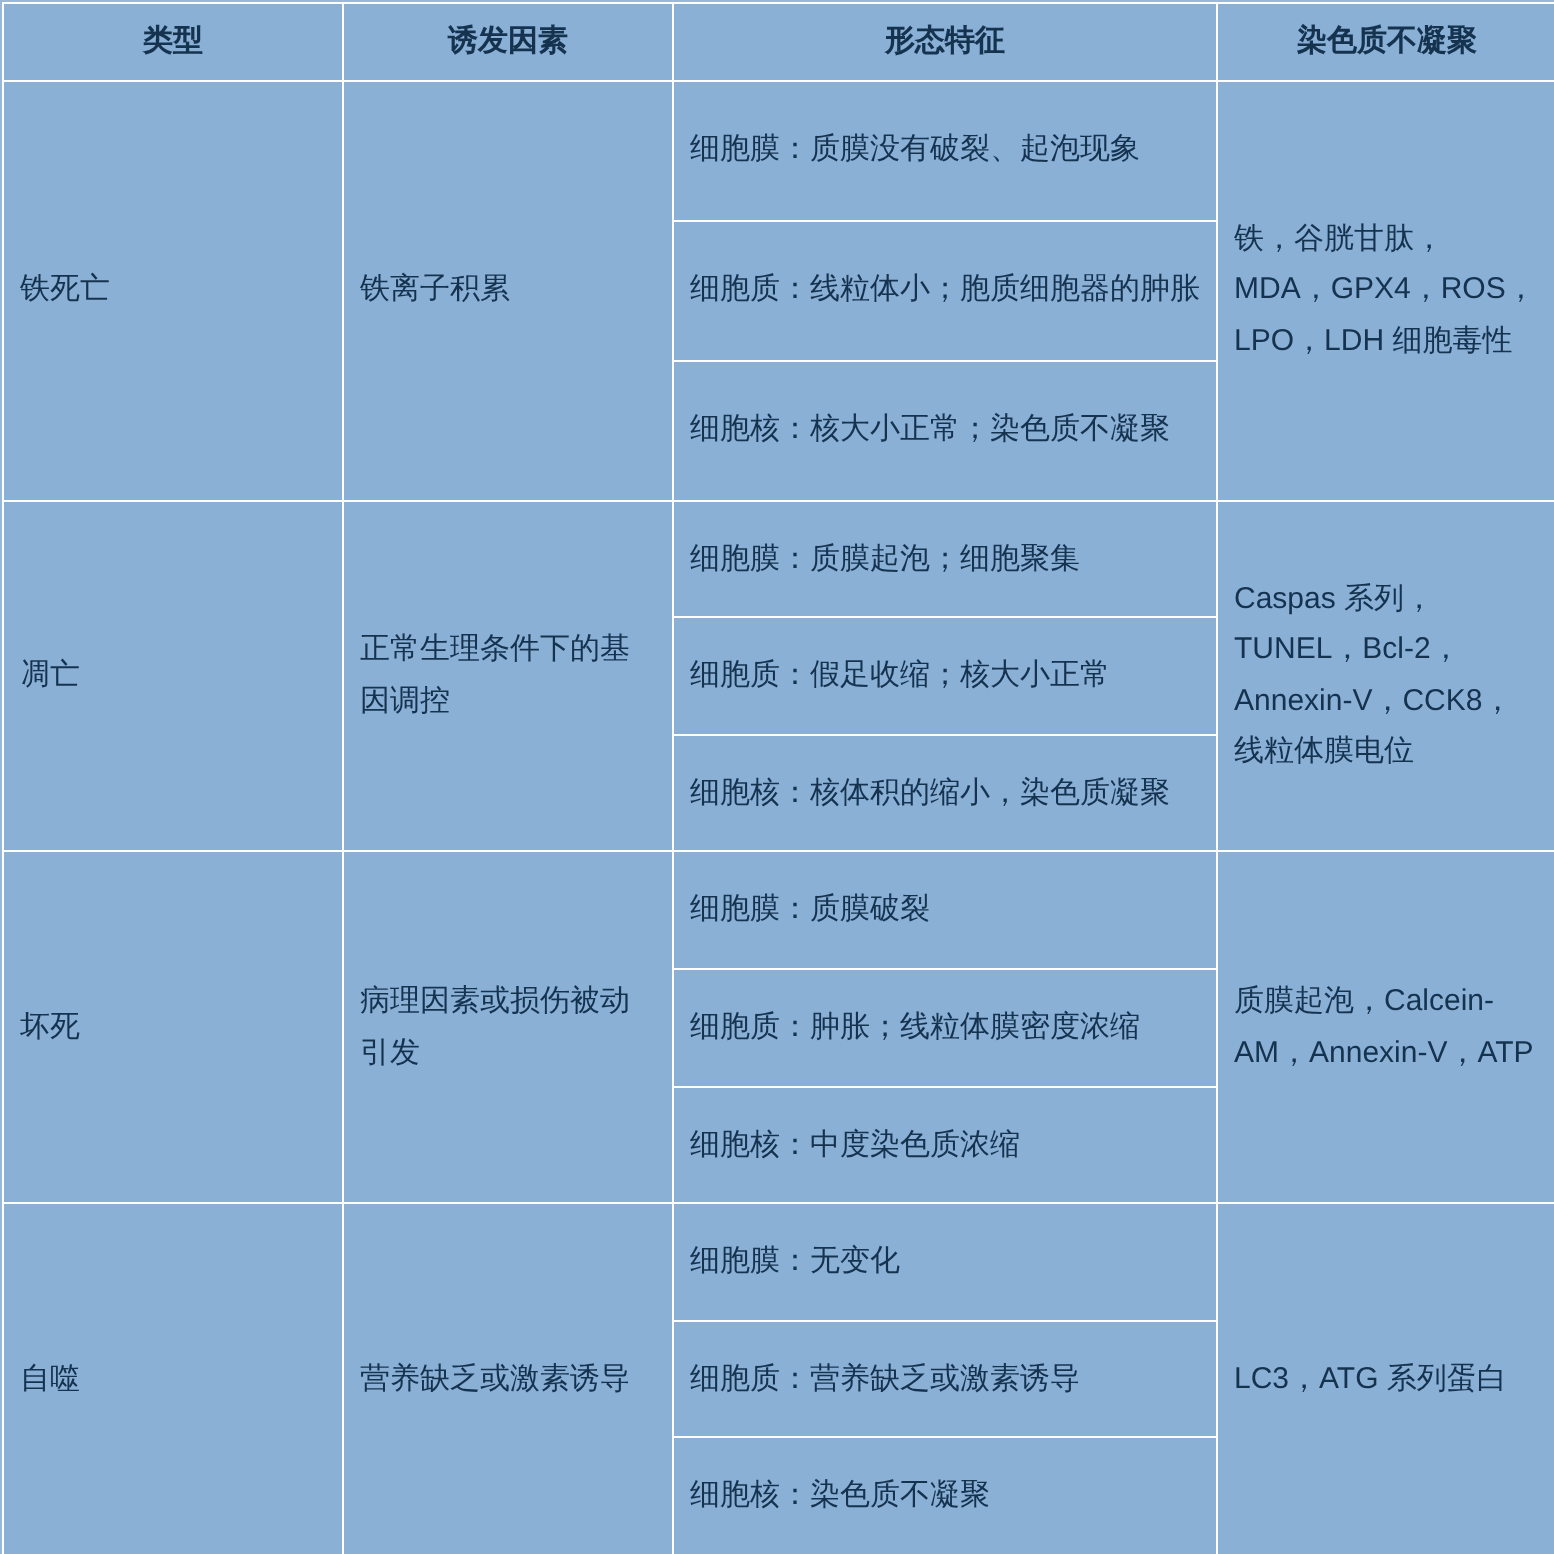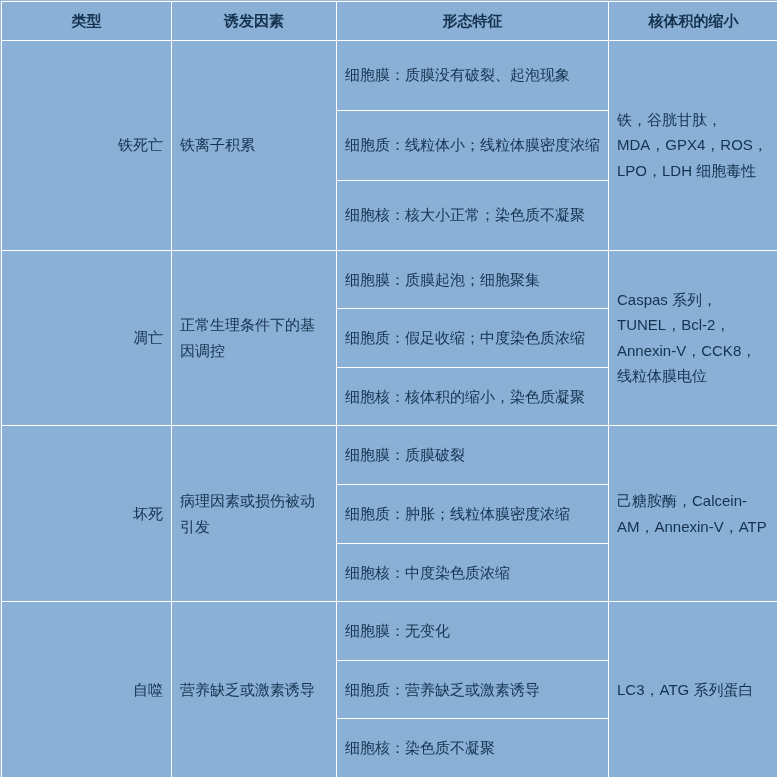--- a/index.html
+++ b/index.html
@@ -36,21 +36,21 @@
     box-sizing: border-box;
   }
   thead th {
     background: #8ab0d6;
     font-weight: bold;
     text-align: center;
     font-size: 16px;
     height: 38px;
   }
   td.type-cell {
-    text-align: right;
+    text-align: left;
     vertical-align: top;
     padding-top: 12px;
     font-size: 15px;
     white-space: nowrap;
   }
   td.trigger-cell {
     text-align: left;
     vertical-align: top;
     padding-top: 12px;
   }
@@ -79,56 +79,56 @@
       <col class="c-type">
       <col class="c-trigger">
       <col class="c-morph">
       <col class="c-marker">
     </colgroup>
     <thead>
       <tr>
         <th>类型</th>
         <th>诱发因素</th>
         <th>形态特征</th>
-        <th>核体积的缩小</th>
+        <th>染色质不凝聚</th>
       </tr>
     </thead>
     <tbody>
 
       <tr>
         <td class="type-cell" rowspan="3">铁死亡</td>
         <td class="trigger-cell" rowspan="3">铁离子积累</td>
         <td class="morph-cell ferro-morph-row">细胞膜：质膜没有破裂、起泡现象</td>
         <td class="marker-cell" rowspan="3">铁，谷胱甘肽，MDA，GPX4，ROS，LPO，LDH 细胞毒性</td>
       </tr>
       <tr>
-        <td class="morph-cell ferro-morph-row">细胞质：线粒体小；线粒体膜密度浓缩</td>
+        <td class="morph-cell ferro-morph-row">细胞质：线粒体小；胞质细胞器的肿胀</td>
       </tr>
       <tr>
         <td class="morph-cell ferro-morph-row">细胞核：核大小正常；染色质不凝聚</td>
       </tr>
 
       <tr>
         <td class="type-cell" rowspan="3">凋亡</td>
         <td class="trigger-cell" rowspan="3">正常生理条件下的基因调控</td>
         <td class="morph-cell">细胞膜：质膜起泡；细胞聚集</td>
         <td class="marker-cell" rowspan="3">Caspas 系列，TUNEL，Bcl-2，Annexin-V，CCK8，线粒体膜电位</td>
       </tr>
       <tr>
-        <td class="morph-cell">细胞质：假足收缩；中度染色质浓缩</td>
+        <td class="morph-cell">细胞质：假足收缩；核大小正常</td>
       </tr>
       <tr>
         <td class="morph-cell">细胞核：核体积的缩小，染色质凝聚</td>
       </tr>
 
       <tr>
         <td class="type-cell" rowspan="3">坏死</td>
         <td class="trigger-cell" rowspan="3">病理因素或损伤被动引发</td>
         <td class="morph-cell">细胞膜：质膜破裂</td>
-        <td class="marker-cell" rowspan="3">己糖胺酶，Calcein-AM，Annexin-V，ATP</td>
+        <td class="marker-cell" rowspan="3">质膜起泡，Calcein-AM，Annexin-V，ATP</td>
       </tr>
       <tr>
         <td class="morph-cell">细胞质：肿胀；线粒体膜密度浓缩</td>
       </tr>
       <tr>
         <td class="morph-cell">细胞核：中度染色质浓缩</td>
       </tr>
 
       <tr>
         <td class="type-cell" rowspan="3">自噬</td>

